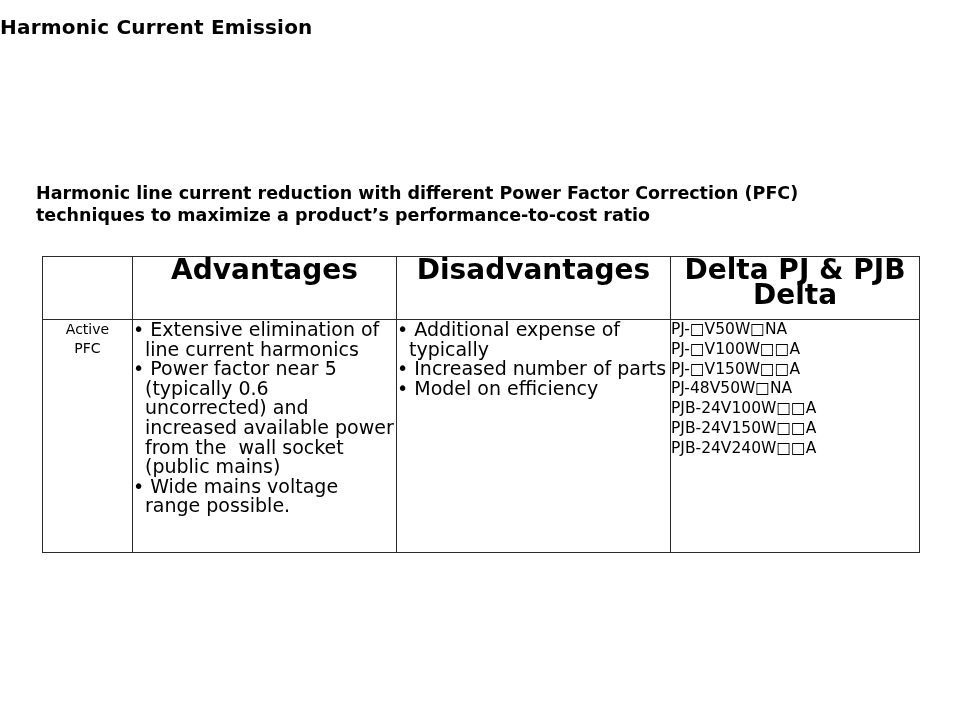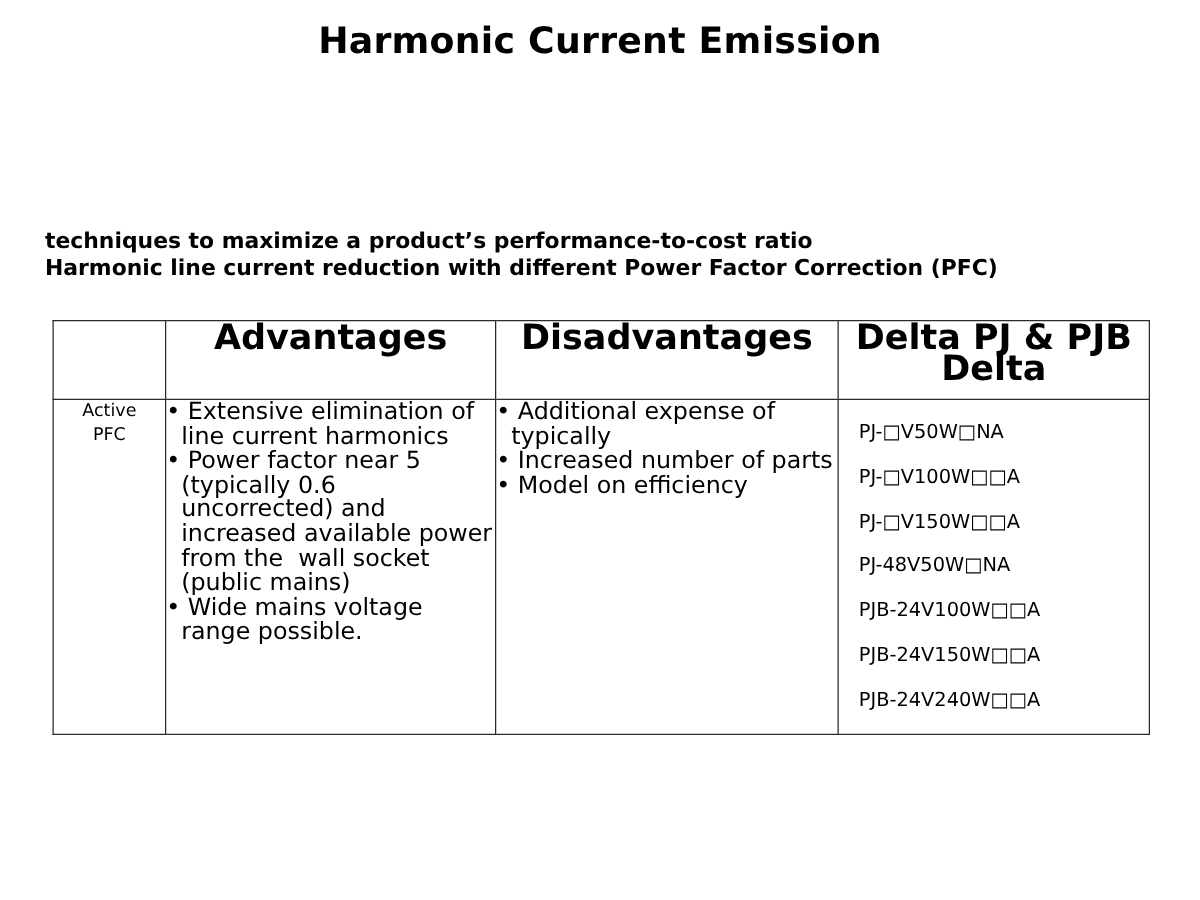--- a/index.html
+++ b/index.html
@@ -25,24 +25,24 @@
     height: 720px;
     background: #ffffff;
   }
 
   
   .slide-title {
     position: absolute;
     left: 0;
     top: 15px;
     width: 960px;
-    text-align: center;
+    text-align: left;
     font-family: "DejaVu Sans", "Liberation Sans", sans-serif;
     font-weight: bold;
-    font-size: 29px;
+    font-size: 20px;
     letter-spacing: 0.2px;
     color: #000000;
     white-space: pre;
   }
 
   
   .intro {
     position: absolute;
     left: 36px;
     top: 182px;
@@ -127,35 +127,35 @@
     font-size: 15.5px;
     line-height: 19.8px;
     color: #000000;
   }
   .model-list {
     margin: 0;
     padding: 0;
     list-style: none;
   }
   .model-list li {
-    margin: 16px;
+    margin: 0;
     padding: 0;
     white-space: pre;
   }
 </style>
 </head>
 <body>
 
 <div class="slide">
 
   <div class="slide-title">Harmonic Current Emission</div>
 
   <div class="intro">
+    <span class="intro-line">Harmonic line current reduction with different Power Factor Correction (PFC)</span>
     <span class="intro-line">techniques to maximize a product’s performance-to-cost ratio</span>
-    <span class="intro-line">Harmonic line current reduction with different Power Factor Correction (PFC)</span>
   </div>
 
   <table class="pfc-table">
     <colgroup>
       <col class="col-label">
       <col class="col-adv">
       <col class="col-dis">
       <col class="col-model">
     </colgroup>
     <tbody>

